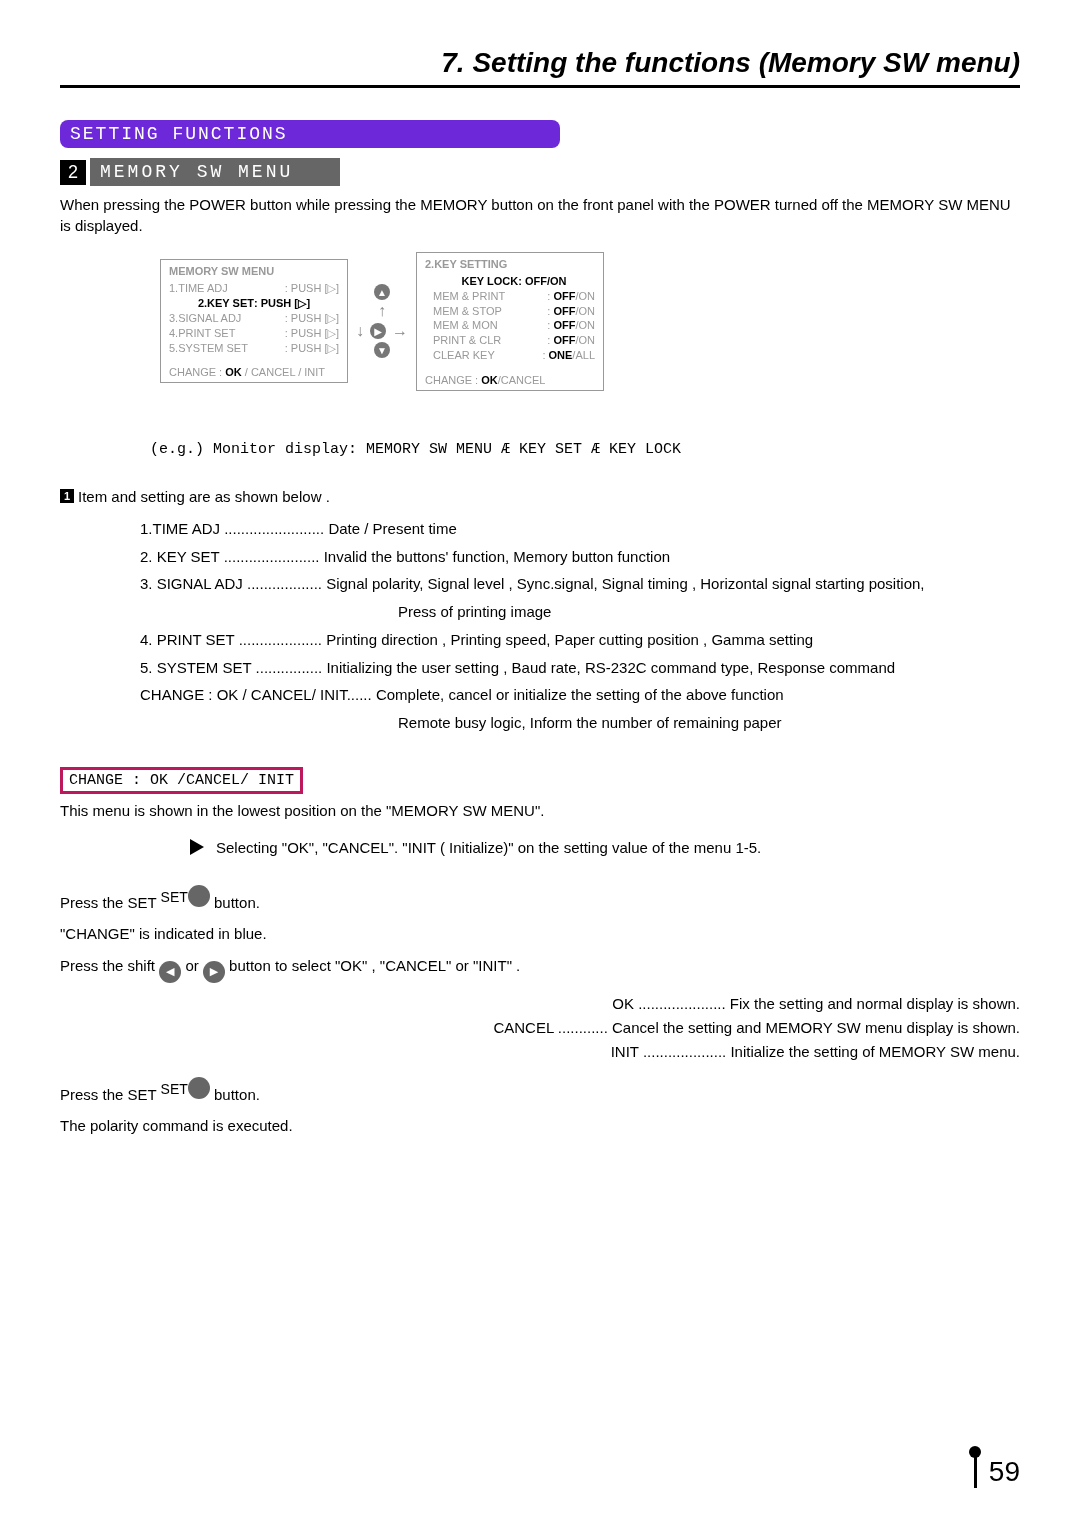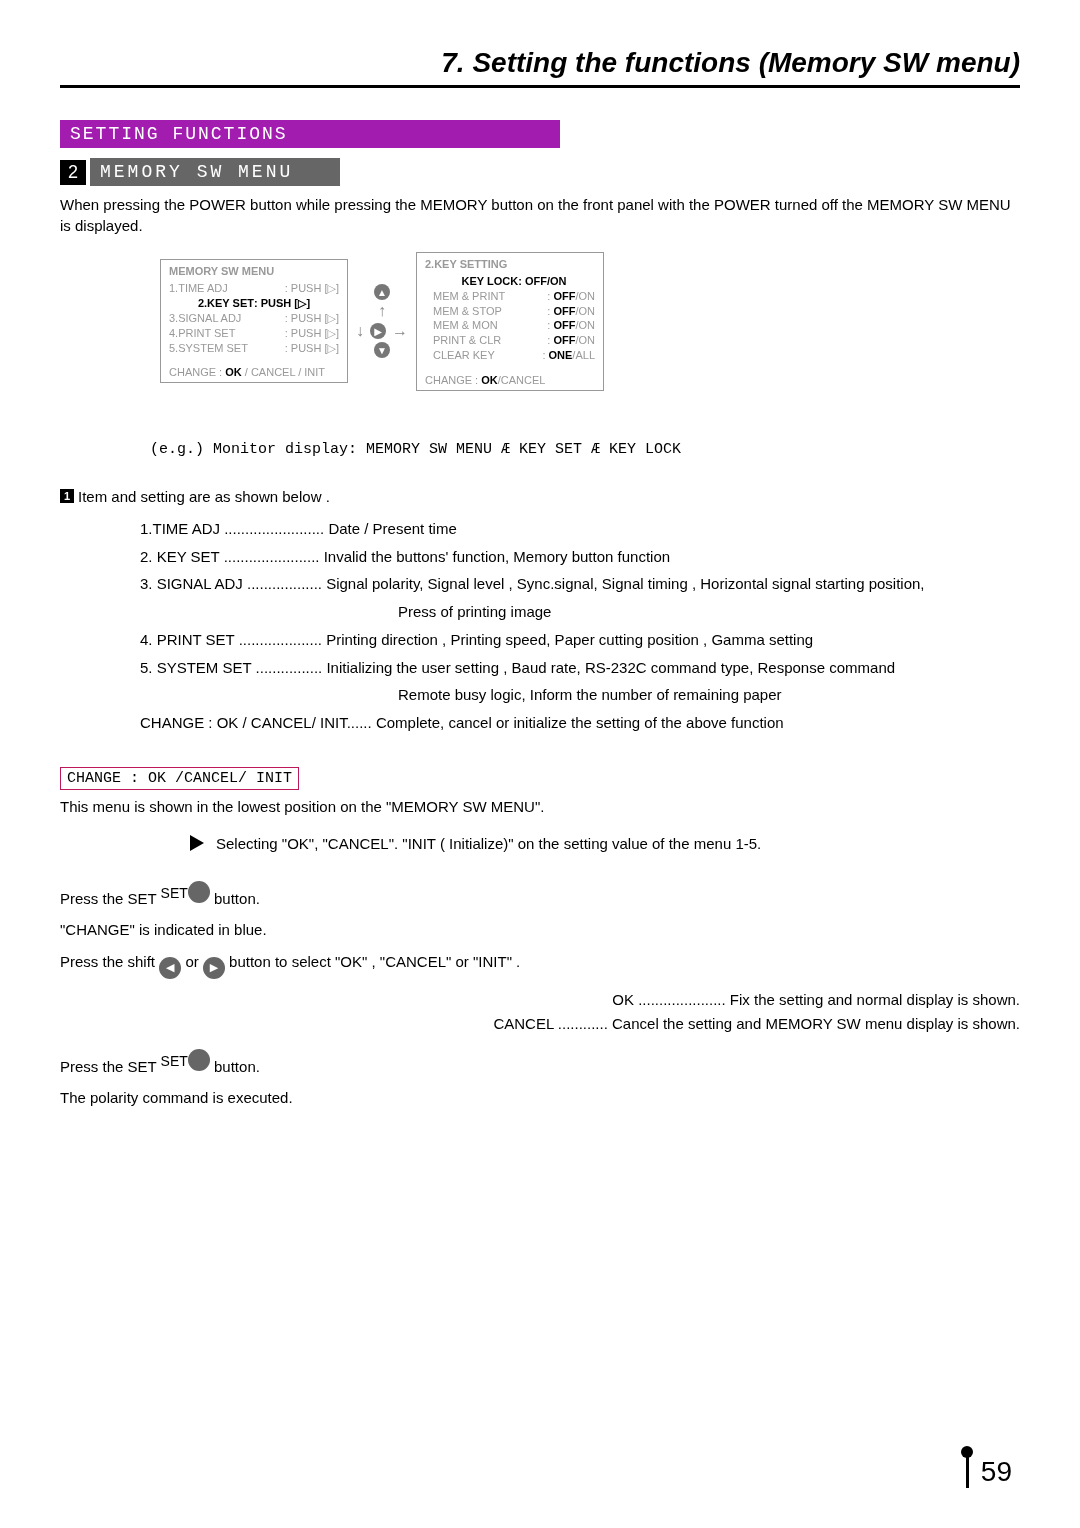--- a/index.html
+++ b/index.html
@@ -35,28 +35,29 @@
     position: absolute;
     right: 0;
     top: -7px;
     width: 12px;
     height: 12px;
     background: #000;
     border-radius: 50%;
   }
   .bar-black {
     display: inline-block;
-    background: #a21caf;
+    background: #6d28d9;
     color: #fff;
     font-family: "Courier New", monospace;
     padding: 4px 10px;
     letter-spacing: 2px;
     font-size: 18px;
     margin-top: 30px;
     min-width: 480px;
+    border-radius: 8px;
   }
   .bar-sub {
     display: flex;
     align-items: center;
     margin-top: 10px;
   }
   .bar-sub-num {
     background: #000;
     color: #fff;
     font-size: 18px;
@@ -112,21 +113,21 @@
     display: inline-block; background: #000; color: #fff;
     font-size: 11px; width: 14px; height: 14px; text-align: center;
     line-height: 14px; font-weight: bold;
   }
   .def-list { margin: 10px 0 10px 80px; line-height: 1.85; }
   .def-list .line { white-space: nowrap; overflow: hidden; text-overflow: clip; }
   .def-list .sub { margin-left: 258px; }
 
   .box-label {
     display: inline-block;
-    border: 1px solid #be185d;
+    border: 3px solid #be185d;
     font-family: "Courier New", monospace;
     padding: 2px 6px;
     margin: 20px 0 8px 0;
   }
   .arrow-row {
     display: flex; align-items: center; gap: 12px;
     margin-left: 130px; margin-top: 20px;
   }
   .tri-right {
     width: 0; height: 0;
@@ -141,21 +142,21 @@
   }
   .set-label { font-size: 14px; text-align: left; margin-bottom: -2px; }
   .set-wrap { display: inline-block; position: relative; top: -6px; }
   .steps { margin-top: 30px; }
   .steps p { margin: 14px 0; }
   .sub-indent { margin-left: 40px; }
   .ok-list { margin-left: 40px; line-height: 1.6; text-align: right; }
 
   .page-num {
     position: absolute;
-    right: 68px;
+    right: 60px;
     bottom: 40px;
     font-size: 28px;
     border-left: 3px solid #000;
     padding-left: 12px;
   }
   .page-num::before {
     content: "";
     position: absolute;
     left: -8px;
     top: -10px;
@@ -255,22 +256,22 @@
     <span>Item and setting are as shown below .</span>
   </div>
 
   <div class="def-list">
     <div class="line"><span>1.TIME ADJ ........................</span><span> Date / Present time</span></div>
     <div class="line"><span>2. KEY SET .......................</span><span> Invalid the buttons' function, Memory button function</span></div>
     <div class="line"><span>3. SIGNAL  ADJ ..................</span><span> Signal polarity, Signal level , Sync.signal, Signal timing , Horizontal signal starting position,</span></div>
     <div class="line sub"><span>Press of printing image</span></div>
     <div class="line"><span>4. PRINT  SET ....................</span><span> Printing direction , Printing speed, Paper cutting position , Gamma setting</span></div>
     <div class="line"><span>5. SYSTEM  SET ................</span><span> Initializing the user setting , Baud rate, RS-232C command type, Response command</span></div>
+    <div class="line"><span>CHANGE : OK / CANCEL/ INIT......</span><span>  Complete, cancel or initialize the setting of the above function</span></div>
     <div class="line sub"><span>Remote busy logic, Inform the number of remaining paper</span></div>
-    <div class="line"><span>CHANGE : OK / CANCEL/ INIT......</span><span>  Complete, cancel or initialize the setting of the above function</span></div>
   </div>
 
   <div class="box-label">CHANGE : OK /CANCEL/ INIT</div>
   <div>This menu is shown in the lowest position on the "MEMORY SW MENU".</div>
 
   <div class="arrow-row">
     <span class="tri-right"></span>
     <span>Selecting "OK", "CANCEL". "INIT ( Initialize)" on the setting value of the menu 1-5.</span>
   </div>
 
@@ -285,20 +286,21 @@
     <p>
       <span>Press the shift</span>
       <span class="inline-icon">◀</span>
       <span>or</span>
       <span class="inline-icon">▶</span>
       <span>button to select "OK" ,  "CANCEL" or "INIT" .</span>
     </p>
     <div class="ok-list">
       <div>OK .....................  Fix the setting and normal display is shown.</div>
       <div>CANCEL ............  Cancel the setting and MEMORY SW menu display is shown.</div>
+      <div>INIT ....................  Initialize the setting of MEMORY SW menu.</div>
     </div>
 
     <p>
       <span>Press the SET</span>
       <span class="set-wrap"><span class="set-label">SET</span><span class="inline-icon"></span></span>
       <span>button.</span>
     </p>
     <p class="sub-indent">The polarity command is executed.</p>
   </div>
 

